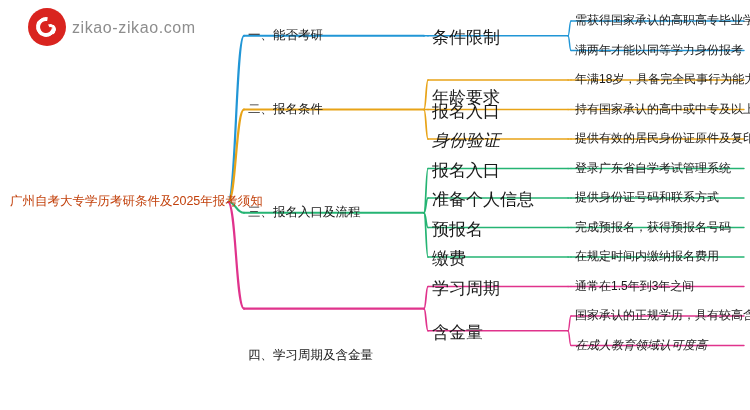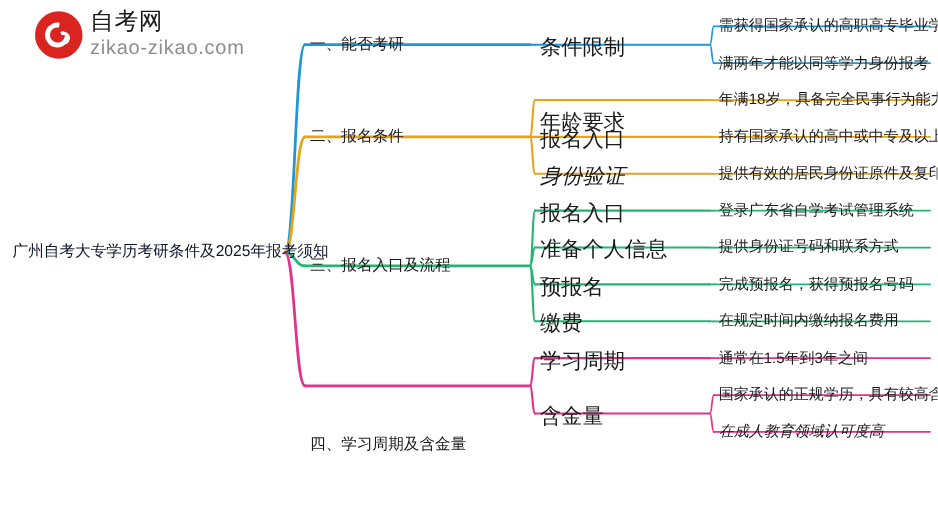--- a/index.html
+++ b/index.html
@@ -82,39 +82,38 @@
   }
   .node {
     position: absolute;
     font-size: 12px;
     color: #1a1a1a;
     white-space: nowrap;
     line-height: 1.2;
   }
   .node.root {
     font-size: 12.5px;
-    color: #0f172a;
+    color: #c2410c;
   }
   .node.branch {
     font-size: 12.5px;
   }
   .node.leaf {
     font-size: 17px;
   }
   .node.detail {
     font-size: 12px;
   }
 </style>
 </head>
 <body>
 
 <div class="logo-wrap">
   <div class="logo-mark"></div>
   <div class="logo-text-group">
-    <span class="logo-title">自考网</span>
     <span class="logo-sub">zikao-zikao.com</span>
   </div>
 </div>
 
 <svg id="mindmap" viewBox="0 0 750 410">
     <path d="M 228 202 C 236 202, 236 35.75, 244 35.75" stroke="#2196d6" stroke-width="2.2" fill="none" stroke-linecap="round"></path>
     <path d="M 244 35.75 L 424 35.75" stroke="#2196d6" stroke-width="2.2" fill="none" stroke-linecap="round"></path>
     <path d="M 424 35.75 C 426 35.75, 426 35.75, 428 35.75" stroke="#2196d6" stroke-width="1.7" fill="none" stroke-linecap="round"></path>
     <path d="M 428 35.75 L 568 35.75" stroke="#2196d6" stroke-width="1.7" fill="none" stroke-linecap="round"></path>
     <path d="M 568 35.75 C 569.5 35.75, 569.5 21, 571 21" stroke="#2196d6" stroke-width="1.4" fill="none" stroke-linecap="round"></path>

